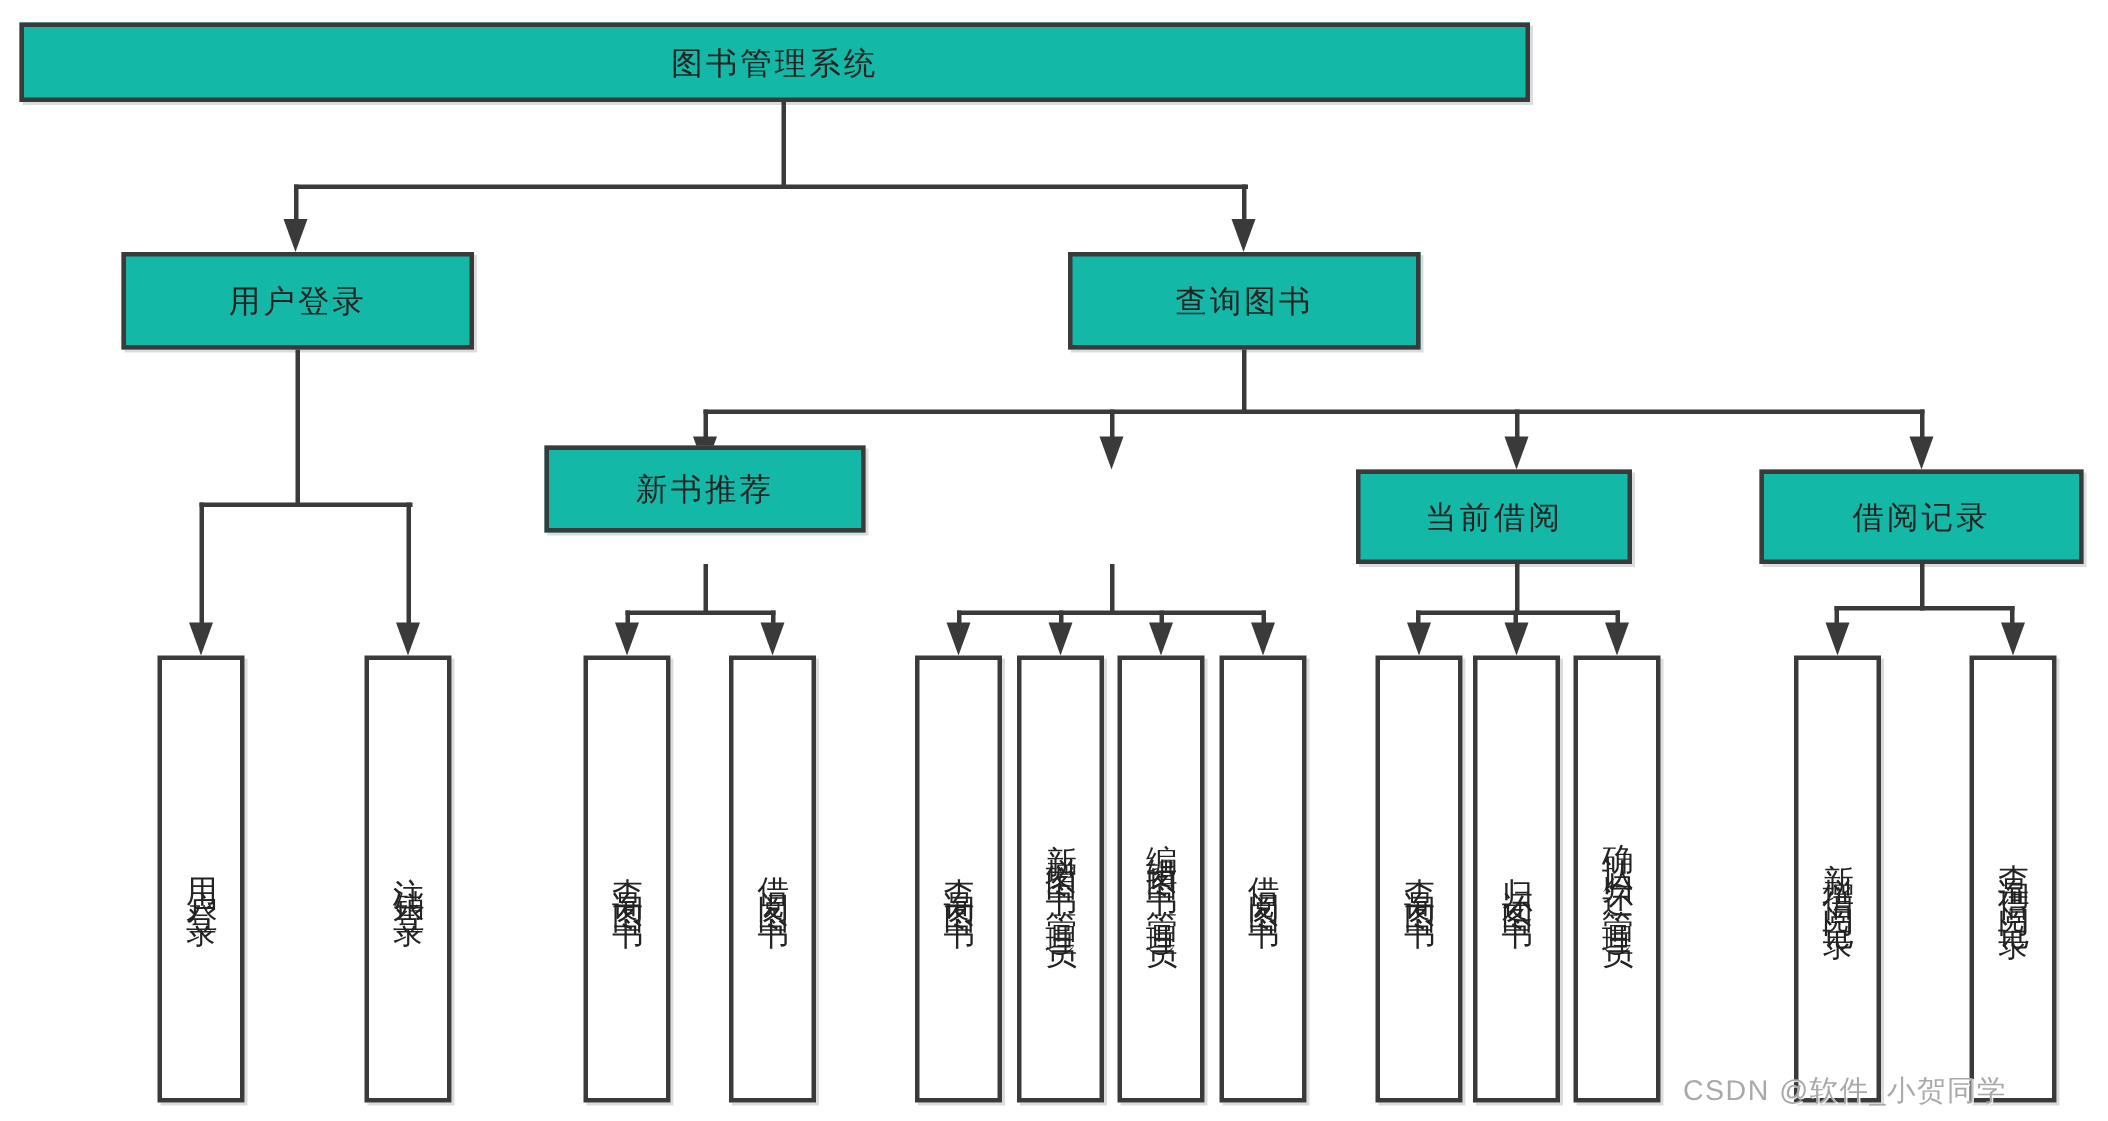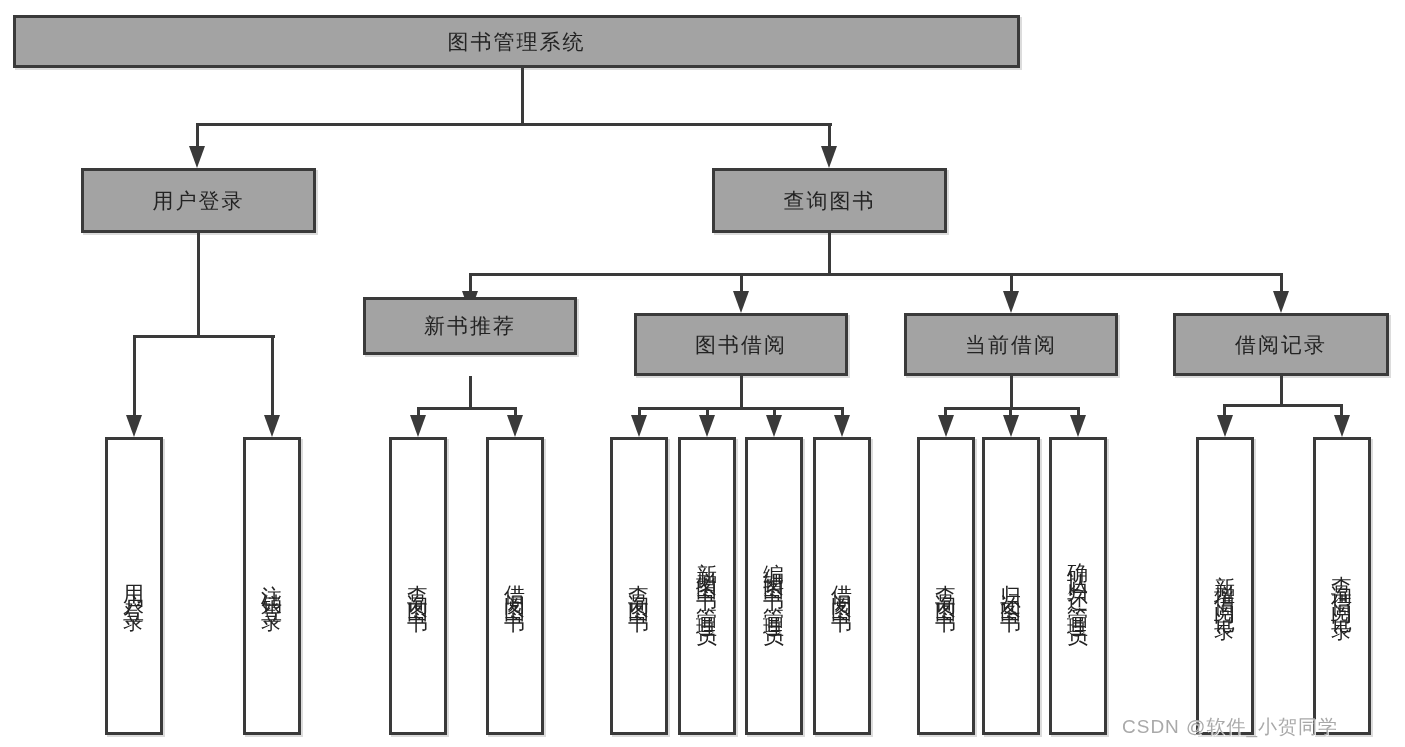--- a/index.html
+++ b/index.html
@@ -7,21 +7,21 @@
     position:relative;
     width:1405px;height:747px;
     background:#ffffff;
     font-family:"Liberation Sans","DejaVu Sans",sans-serif;
     overflow:hidden;
   }
   
   .box{
     position:absolute;
     border:3px solid #3a3a3a;
-    background:#a3a3a3;
+    background:#14b8a6;
     box-sizing:border-box;
     display:flex;align-items:center;justify-content:center;
     color:#232323;
     font-size:21px;
     letter-spacing:2px;
     box-shadow:2px 2px 0 rgba(130,130,130,0.28);
   }
   .vbox{
     position:absolute;
     top:437px;height:298px;width:58px;
@@ -98,24 +98,21 @@
   <div class="cv" style="left:1010px;top:273px;height:20px"></div>
   <div class="cv" style="left:1280px;top:273px;height:20px"></div>
   <div class="arr" style="left:462px;top:291px"></div>
   <div class="arr" style="left:733px;top:291px"></div>
   <div class="arr" style="left:1003px;top:291px"></div>
   <div class="arr" style="left:1273px;top:291px"></div>
 
   <div class="box" style="left:363px;top:297px;width:214px;height:58px">
     <span>新书推荐</span>
   </div>
-  <div class="box" style="left:634px;top:313px;width:214px;height:63px">
-    <span>图书借阅</span>
-  </div>
-  <div class="box" style="left:904px;top:313px;width:214px;height:63px">
+  <div class="box" style="left:904px;top:313px;width:184px;height:63px">
     <span>当前借阅</span>
   </div>
   <div class="box" style="left:1173px;top:313px;width:216px;height:63px">
     <span>借阅记录</span>
   </div>
 
   <div class="cv" style="left:469px;top:376px;height:34px"></div>
   <div class="ch" style="left:417px;top:407px;width:100px"></div>
   <div class="cv" style="left:417px;top:407px;height:10px"></div>
   <div class="cv" style="left:514px;top:407px;height:10px"></div>

